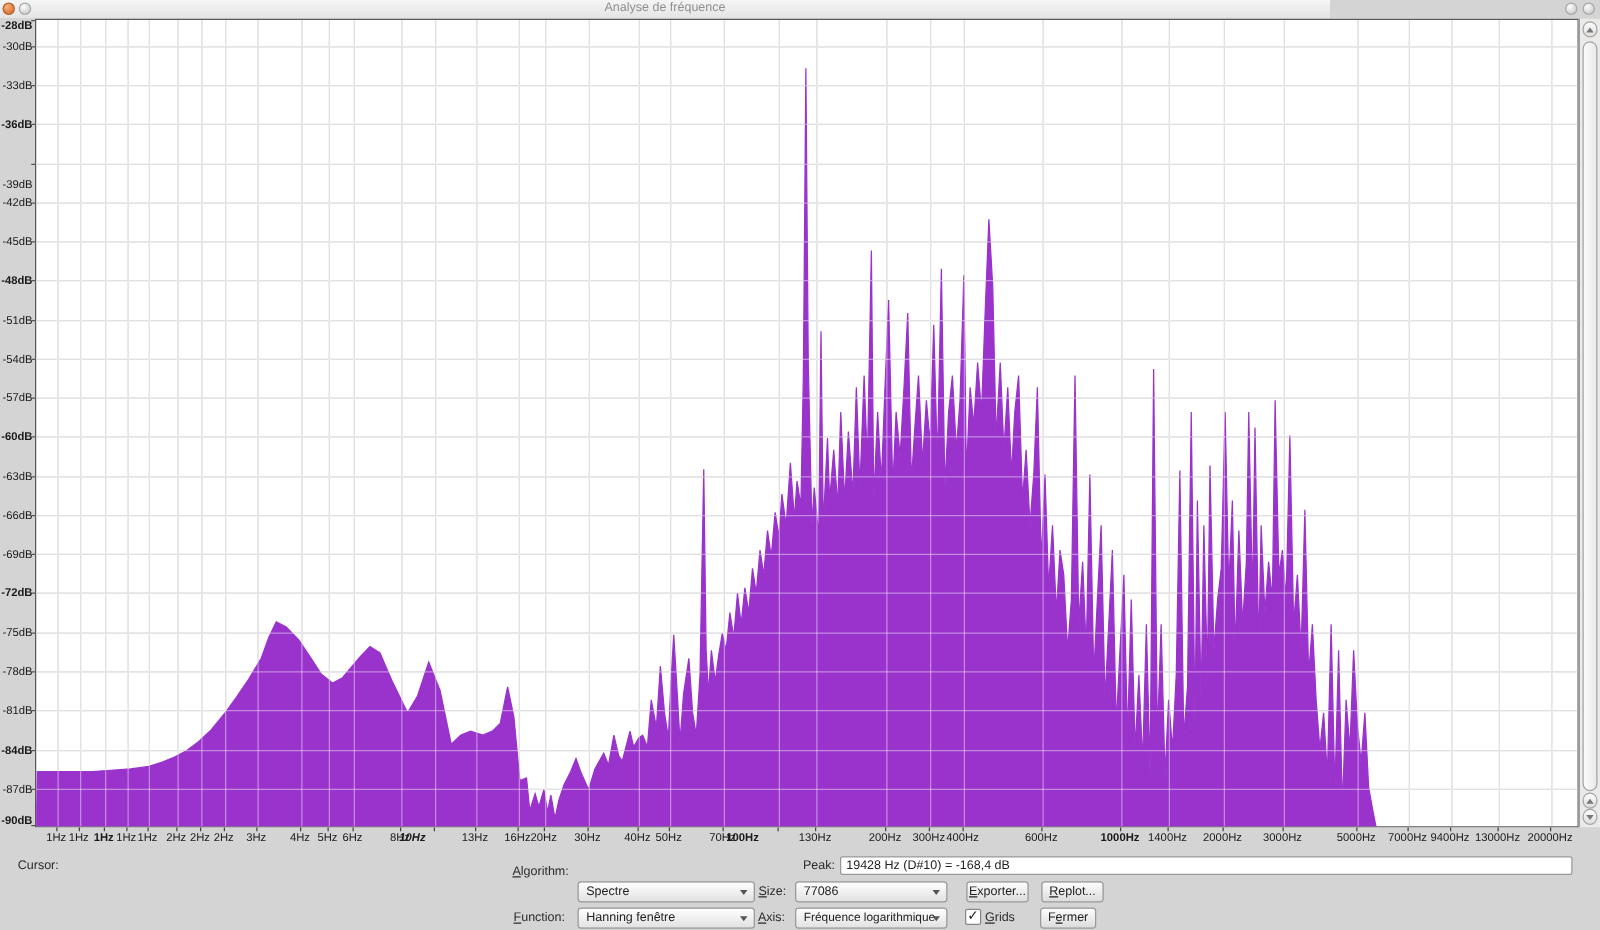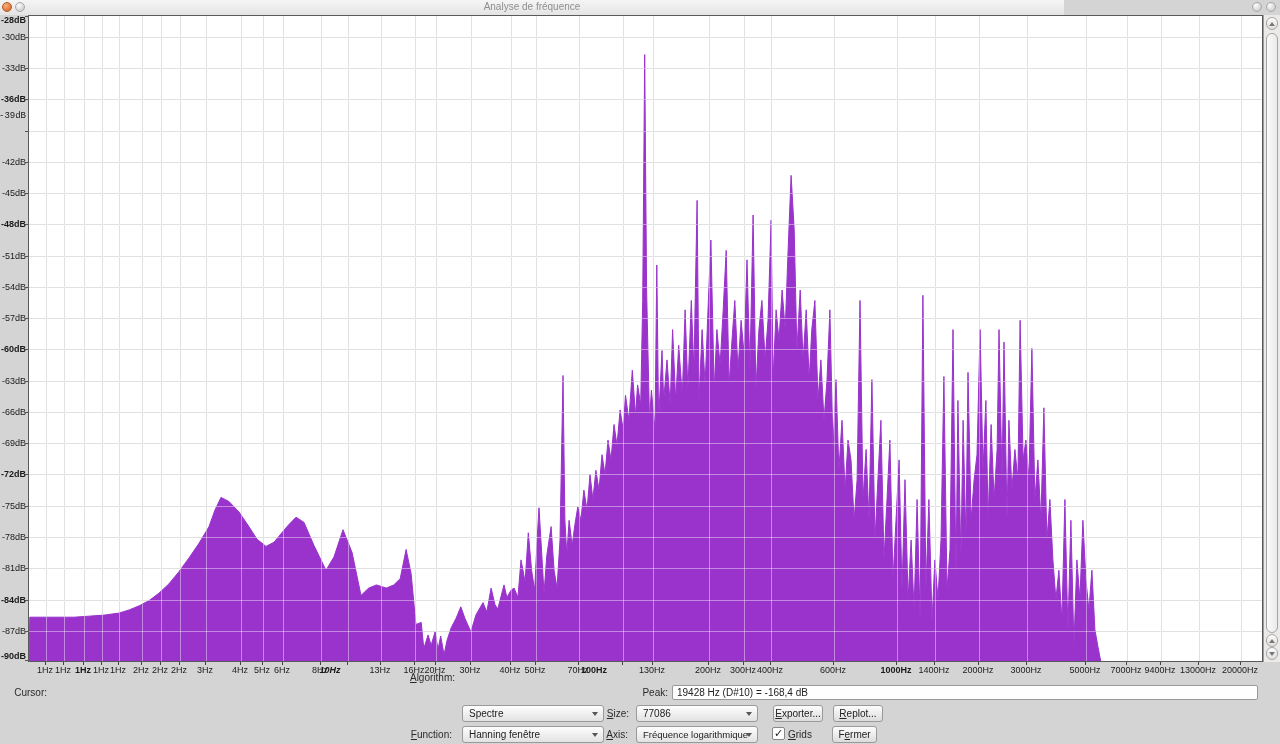--- a/index.html
+++ b/index.html
@@ -88,21 +88,21 @@
 
 <div class="vruler" id="vruler">
     <div class="lbl b" style="top: 0px;">-28dB</div>
     <div class="tick" style="top: 1px;"></div>
     <div class="lbl" style="top: 16.84px;">-30dB</div>
     <div class="tick" style="top: 21.84px;"></div>
     <div class="lbl" style="top: 48.1px;">-33dB</div>
     <div class="tick" style="top: 53.1px;"></div>
     <div class="lbl b" style="top: 79.36px;">-36dB</div>
     <div class="tick" style="top: 84.36px;"></div>
-    <div class="lbl" style="top: 96px; font-family: Liberation Mono, monospace;">-39dB</div>
+    <div class="lbl" style="top: 127px;">-39dB</div>
     <div class="tick" style="top: 115.62px;"></div>
     <div class="lbl" style="top: 141.88px;">-42dB</div>
     <div class="tick" style="top: 146.88px;"></div>
     <div class="lbl" style="top: 173.14px;">-45dB</div>
     <div class="tick" style="top: 178.14px;"></div>
     <div class="lbl b" style="top: 204.4px;">-48dB</div>
     <div class="tick" style="top: 209.4px;"></div>
     <div class="lbl" style="top: 235.66px;">-51dB</div>
     <div class="tick" style="top: 240.66px;"></div>
     <div class="lbl" style="top: 266.92px;">-54dB</div>
@@ -345,21 +345,21 @@
     <div class="ftick" style="left: 1240px;"></div>
   </div>
 
 <div class="statusrow">
   <div class="stat-label" style="left:0;width:47px;">Cursor:</div>
   <div class="stat-label" style="left:620px;width:48px;">Peak:</div>
   <input class="stat-field" style="left: 672px; width: 586px;" readonly="" value="19428 Hz (D#10) = -168,4 dB">
 </div>
 
 <div>
-  <div class="ctl-label" style="left:335px;top:672px;width:120px;"><u>A</u>lgorithm:</div>
+  <div class="ctl-label" style="left:335px;top:692px;width:120px;"><u>A</u>lgorithm:</div>
   <div class="combo" style="left:462px;top:705px;width:142px;">
     <span>Spectre</span><span class="arrow"></span>
   </div>
   <div class="ctl-label" style="left:560px;top:708px;width:69px;"><u>S</u>ize:</div>
   <div class="combo" style="left:636px;top:705px;width:122px;">
     <span>77086</span><span class="arrow"></span>
   </div>
   <div class="btn" style="left:773px;top:705px;width:50px;"><u>E</u>xporter...</div>
   <div class="btn" style="left:833px;top:705px;width:50px;"><u>R</u>eplot...</div>
 </div>

